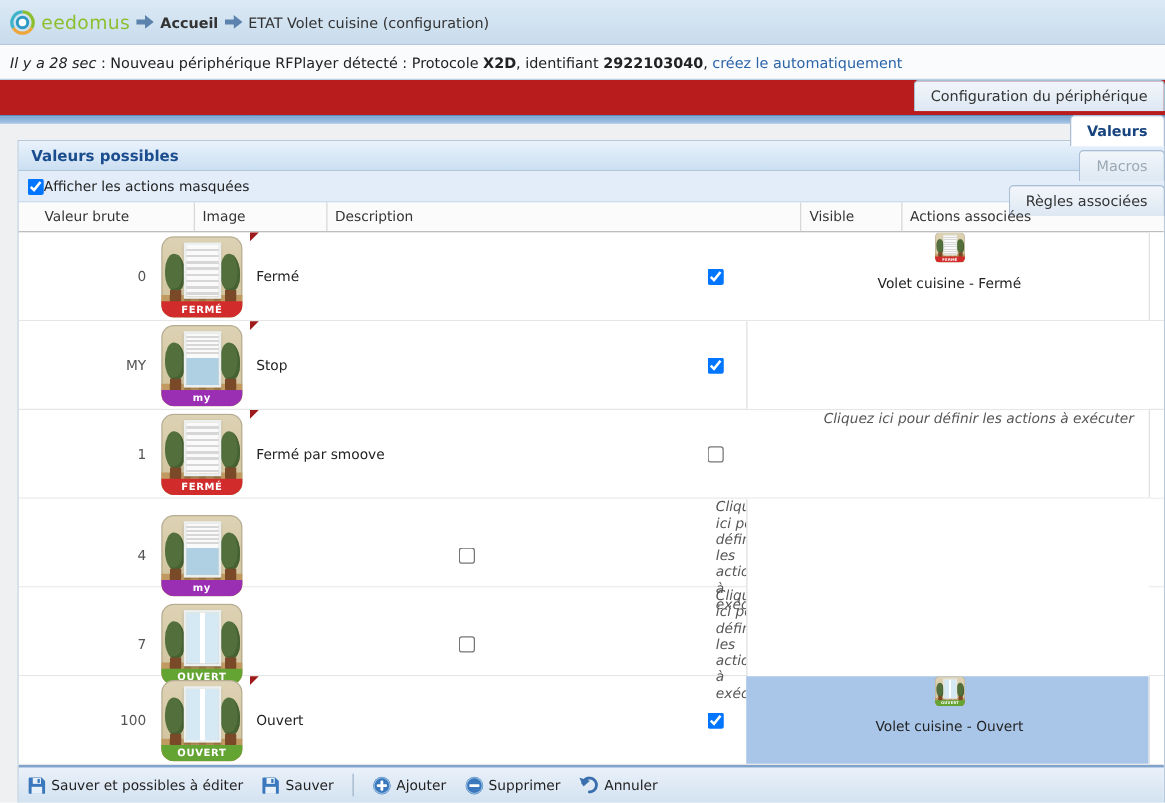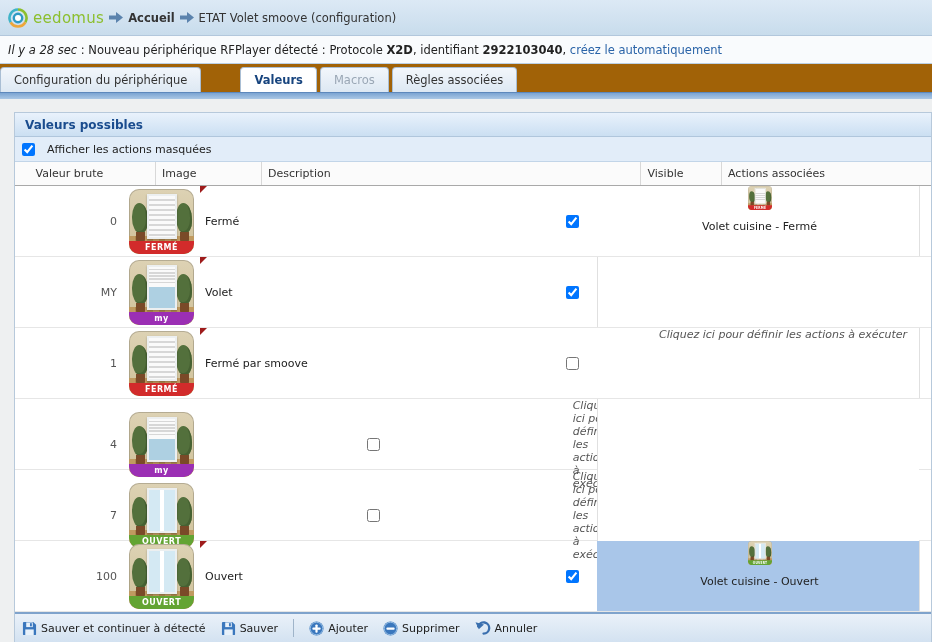--- a/index.html
+++ b/index.html
@@ -35,23 +35,23 @@
     font-size: 11.5px;
     white-space: pre;
   }
   .notif-time { font-style: italic; }
   .notif-bold { font-weight: bold; }
   .notif-link { color: #2b64a8; cursor: pointer; }
 
   
   .tabbar {
     height: 28px;
-    background: #a16207;
+    background: #b91c1c;
     display: flex; align-items: flex-end;
-    padding-left: 0; gap: 3px;
+    padding-left: 6px; gap: 3px; flex-direction: column;
   }
   .tab {
     padding: 5px 13px 5px 13px;
     background: linear-gradient(#f2f6fb, #dde8f3);
     border: 1px solid #a9bed4;
     border-bottom: none;
     border-radius: 4px 4px 0 0;
     color: #333;
     cursor: pointer;
     font-size: 11.5px;
@@ -77,21 +77,21 @@
     border-bottom: 1px solid #b0c6dc;
     display: flex; align-items: center;
     padding-left: 10px;
     color: #1a4c8e; font-weight: bold; font-size: 12px;
   }
   .filter-row {
     height: 25px;
     background: #e2edf9;
     border-bottom: 1px solid #c2d5e8;
     display: flex; align-items: center;
-    padding-left: 7px; gap: 12px;
+    padding-left: 7px; gap: 0;
   }
   .filter-row input { width: 13px; height: 13px; }
 
   
   .thead, .row {
     display: grid;
     grid-template-columns: 109px 75px 348px 50px 322px 1fr;
   }
   .thead {
     height: 24px;
@@ -216,21 +216,21 @@
     <svg width="14" height="11" viewBox="0 0 14 11">
         <path d="M0 3.5 h7 V0 l7 5.5 -7 5.5 V7.5 H0 z" fill="#5b83ad"></path>
       </svg>
   </span>
   <span class="crumb-home">Accueil</span>
   <span class="crumb-arrow">
     <svg width="14" height="11" viewBox="0 0 14 11">
         <path d="M0 3.5 h7 V0 l7 5.5 -7 5.5 V7.5 H0 z" fill="#5b83ad"></path>
       </svg>
   </span>
-  <span class="crumb-page">ETAT Volet smoove (configuration)</span>
+  <span class="crumb-page">ETAT Volet cuisine (configuration)</span>
 </div>
 
 <div class="notifbar"><span class="notif-time">Il y a 28 sec</span><span> : </span><span>Nouveau périphérique RFPlayer détecté : Protocole </span><span class="notif-bold">X2D</span><span>, identifiant </span><span class="notif-bold">2922103040</span><span>, </span><span class="notif-link">créez le automatiquement</span></div>
 
 <div class="tabbar">
   <div class="tab normal">Configuration du périphérique</div>
   <div class="tab active">Valeurs</div>
   <div class="tab disabled">Macros</div>
   <div class="tab normal">Règles associées</div>
 </div>
@@ -293,21 +293,21 @@
           <span class="volet type-half">
             <span class="floor"></span>
             <span class="plant plant-l"></span>
             <span class="plant plant-r"></span>
             <span class="win"></span>
             <span class="banner" style="background: rgb(155, 47, 180);">my</span>
           </span>
         </div>
     <div class="cell cell-desc">
       <span class="red-corner"></span>
-      <span class="desc-text">Volet</span>
+      <span class="desc-text">Stop</span>
     </div>
     <div class="cell cell-visible">
       <input type="checkbox" class="row-visible-checkbox" checked="" style="">
     </div>
     <div class="cell cell-last"></div>
   </div>
 
   <div class="row">
     <div class="cell cell-value">1</div>
     <div class="cell cell-image">
@@ -409,21 +409,21 @@
   <div class="toolbar">
     <div class="tb-btn">
       <span style="display:inline-flex">
         <svg width="15" height="15" viewBox="0 0 16 16">
             <path d="M1 2 a1 1 0 0 1 1 -1 h10 l3 3 v10 a1 1 0 0 1 -1 1 H2 a1 1 0 0 1 -1 -1 z" fill="#3a77bd"></path>
             <rect x="4.5" y="1.5" width="7" height="5" fill="#e8f1fa"></rect>
             <rect x="8.5" y="2.3" width="2" height="3.4" fill="#3a77bd"></rect>
             <rect x="3.5" y="9" width="9" height="6" fill="#e8f1fa"></rect>
           </svg>
       </span>
-      <span>Sauver et continuer à détecté</span>
+      <span>Sauver et possibles à éditer</span>
     </div>
     <div class="tb-btn">
       <span style="display:inline-flex">
         <svg width="15" height="15" viewBox="0 0 16 16">
             <path d="M1 2 a1 1 0 0 1 1 -1 h10 l3 3 v10 a1 1 0 0 1 -1 1 H2 a1 1 0 0 1 -1 -1 z" fill="#3a77bd"></path>
             <rect x="4.5" y="1.5" width="7" height="5" fill="#e8f1fa"></rect>
             <rect x="8.5" y="2.3" width="2" height="3.4" fill="#3a77bd"></rect>
             <rect x="3.5" y="9" width="9" height="6" fill="#e8f1fa"></rect>
           </svg>
       </span>

